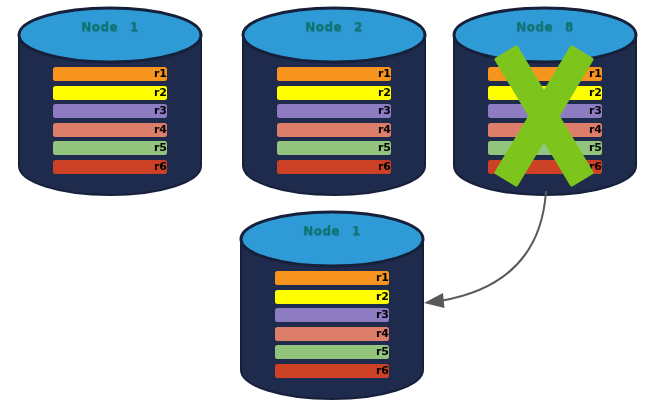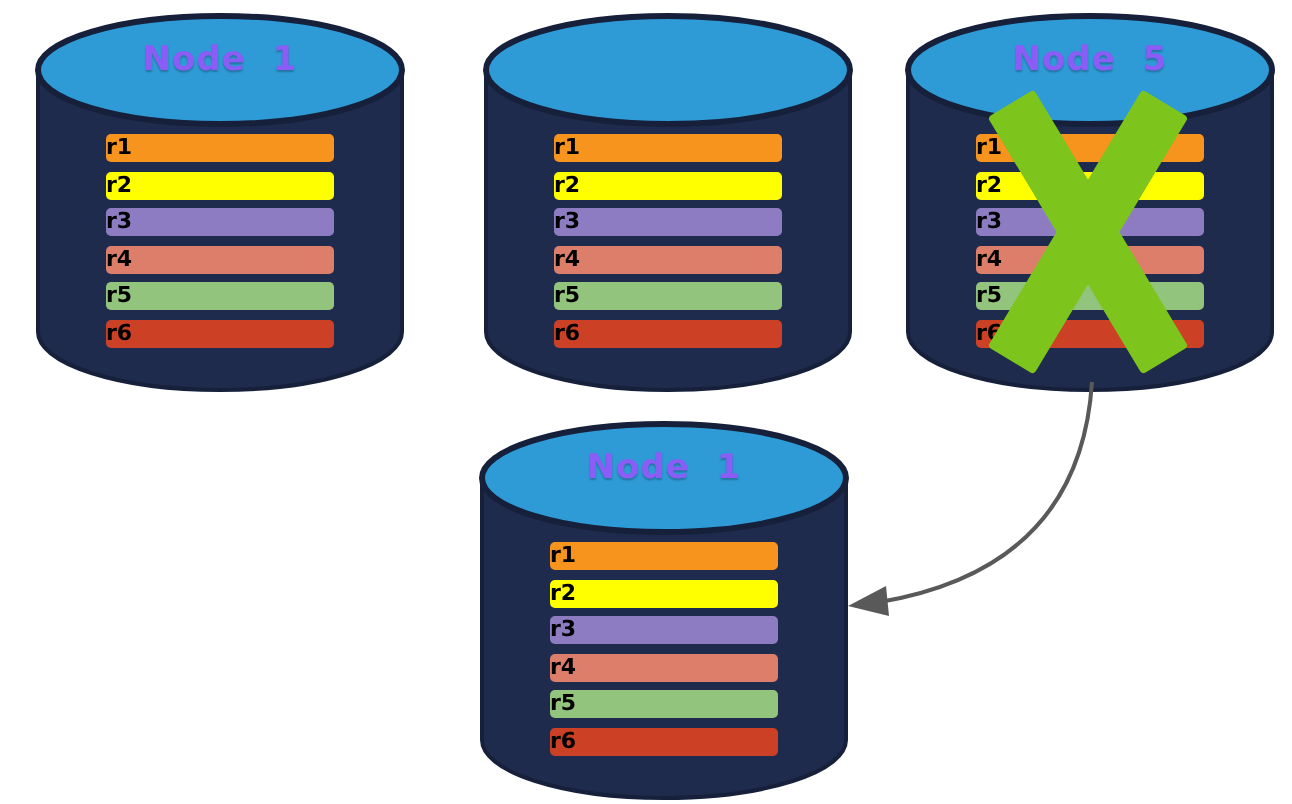--- a/index.html
+++ b/index.html
@@ -8,34 +8,34 @@
     width:646px; height:402px;
     background:#ffffff;
     font-family:"DejaVu Sans", "Liberation Sans", sans-serif;
     overflow:hidden;
   }
   .node { position:absolute; width:188px; height:192px; }
   .cyl-svg { position:absolute; left:0; top:0; width:188px; height:192px; display:block; }
   .node-label {
     position:absolute; top:15px; left:0; right:0;
     text-align:center;
-    font-size:17px; font-weight:bold;
-    color:#8b5cf6;
+    font-size:12px; font-weight:bold;
+    color:#0f766e;
     word-spacing:7px;
     letter-spacing:0.5px;
     text-shadow:0 1px 1px rgba(0,0,0,0.25);
   }
   .rows {
     position:absolute; top:62px; left:37px; width:114px;
     display:flex; flex-direction:column; gap:4.6px;
   }
   .row {
     height:14px; line-height:14px;
     border-radius:2.5px;
-    text-align:left;
+    text-align:right;
     font-size:11px; font-weight:bold;
     color:#000000;
   }
   .x-svg { position:absolute; left:0; top:0; width:188px; height:192px; display:block; }
   .arrow-layer {
     position:absolute; left:0; top:0; width:646px; height:402px;
     pointer-events:none;
   }
 </style>
 </head>
@@ -57,36 +57,37 @@
       <div class="row" style="background: rgb(147, 196, 125);">r5</div>
       <div class="row" style="background: rgb(204, 65, 37);">r6</div>
     </div>
   </div>
 
   <div class="node" style="left:240px; top:5px;">
     <svg class="cyl-svg" viewBox="0 0 188 192">
       <path d="M3,30 H185 V161 A91,29 0 0 1 3,161 Z" stroke-width="2" fill="#1F2B4D" stroke="#16203B"></path>
       <ellipse cx="94" cy="30" rx="91" ry="27" stroke-width="3" fill="#2E9BD6" stroke="#16203B"></ellipse>
     </svg>
+    <div class="node-label">Node 2</div>
     <div class="rows">
       <div class="row" style="background: rgb(247, 148, 30);">r1</div>
       <div class="row" style="background: rgb(255, 255, 0);">r2</div>
       <div class="row" style="background: rgb(142, 124, 195);">r3</div>
       <div class="row" style="background: rgb(221, 126, 107);">r4</div>
       <div class="row" style="background: rgb(147, 196, 125);">r5</div>
       <div class="row" style="background: rgb(204, 65, 37);">r6</div>
     </div>
   </div>
 
   <div class="node" style="left:451px; top:5px;">
     <svg class="cyl-svg" viewBox="0 0 188 192">
       <path d="M3,30 H185 V161 A91,29 0 0 1 3,161 Z" stroke-width="2" fill="#1F2B4D" stroke="#16203B"></path>
       <ellipse cx="94" cy="30" rx="91" ry="27" stroke-width="3" fill="#2E9BD6" stroke="#16203B"></ellipse>
     </svg>
-    <div class="node-label">Node 5</div>
+    <div class="node-label">Node 8</div>
     <div class="rows">
       <div class="row" style="background: rgb(247, 148, 30);">r1</div>
       <div class="row" style="background: rgb(255, 255, 0);">r2</div>
       <div class="row" style="background: rgb(142, 124, 195);">r3</div>
       <div class="row" style="background: rgb(221, 126, 107);">r4</div>
       <div class="row" style="background: rgb(147, 196, 125);">r5</div>
       <div class="row" style="background: rgb(204, 65, 37);">r6</div>
     </div>
     <svg class="x-svg" viewBox="0 0 188 192">
       <g fill="#7DC41C">

